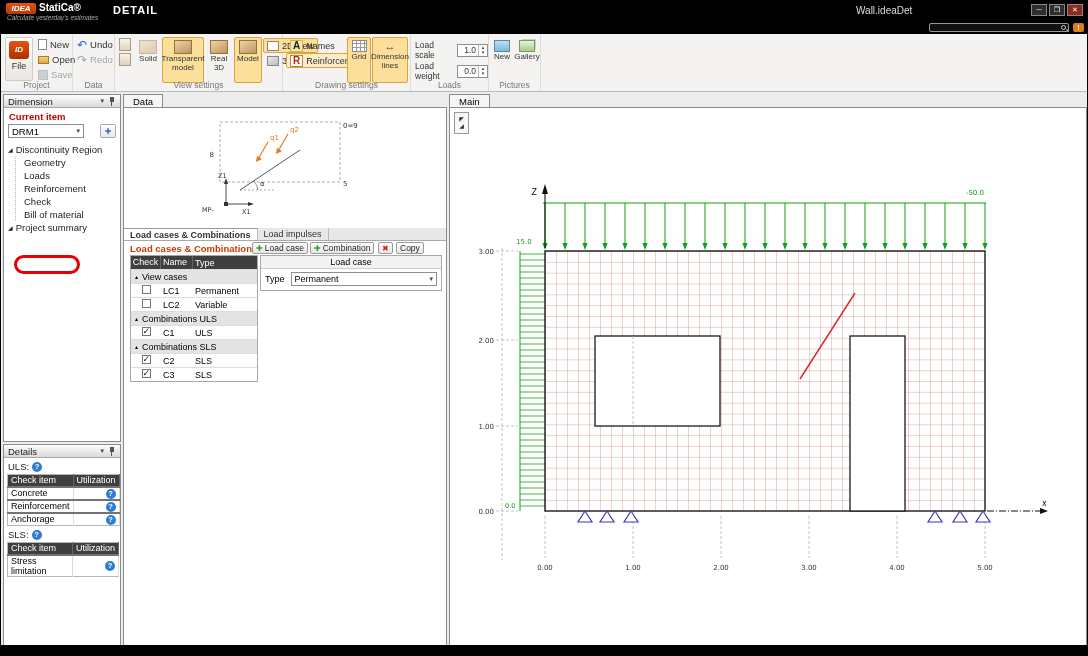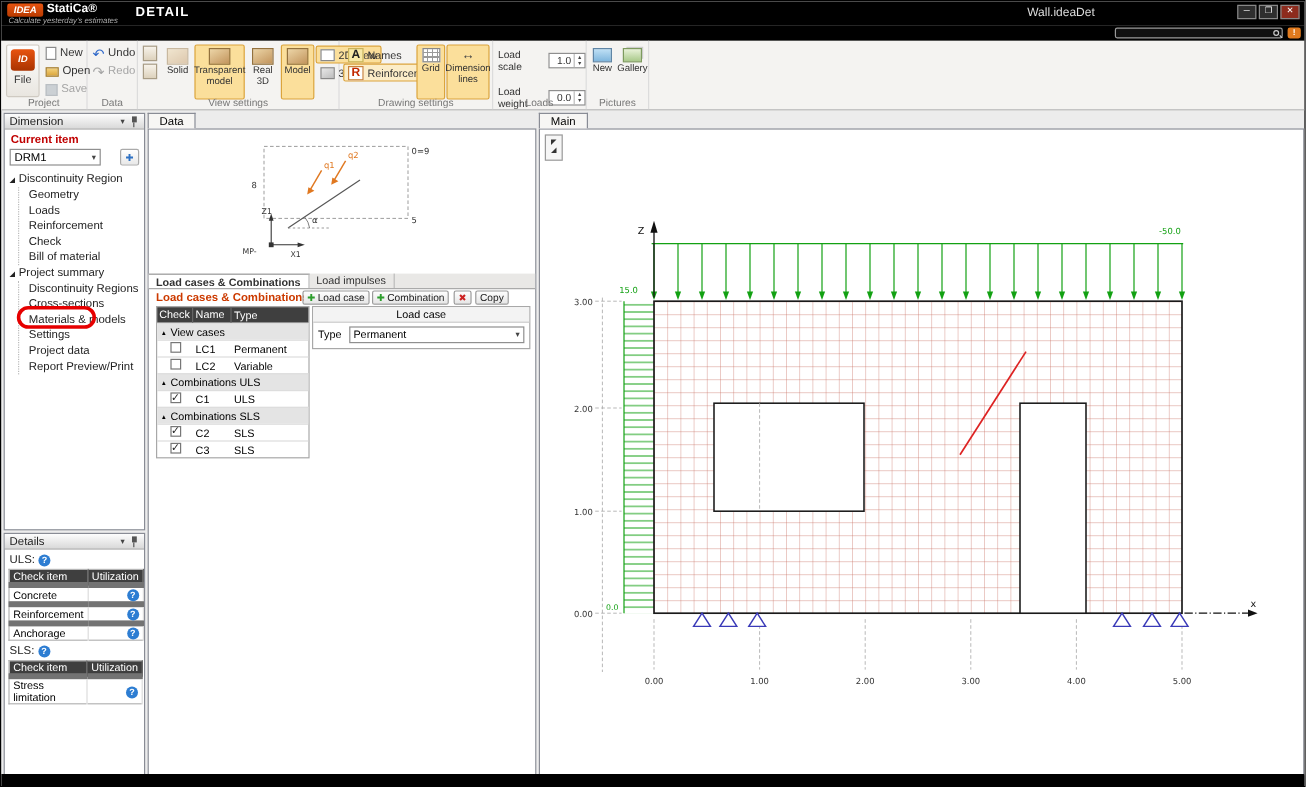--- a/index.html
+++ b/index.html
@@ -83,21 +83,21 @@
   .tkids{margin-left:7px;border-left:1px dotted #bbb;padding-left:8px;}
   .titem{height:13px;display:flex;align-items:center;white-space:nowrap;}
   .red-oval{position:absolute;left:10px;top:160px;width:66px;height:19px;border:3px solid #e60000;border-radius:10px;pointer-events:none;}
 
   
   #details{left:2px;top:443px;width:118px;height:202px;}
   .dsec{font-size:9.5px;color:#222;padding:3px 4px 2px;display:flex;align-items:center;gap:3px;}
   .qicon{display:inline-block;width:10px;height:10px;border-radius:50%;background:#2d7dd2;color:#fff;font-size:7.5px;font-weight:bold;text-align:center;line-height:10px;}
   .dtable{margin:0 3px;border:1px solid #b5b5b5;border-collapse:collapse;width:112px;font-size:9px;}
   .dtable th{background:#3f3f3f;color:#fff;font-weight:normal;text-align:left;height:12px;padding:0 3px;border-right:1px solid #666;}
-  .dtable td{height:13px;padding:0 3px;border-top:5px solid #737373;border-right:1px solid #ddd;}
+  .dtable td{height:13px;padding:0 3px;border-top:2px solid #737373;border-right:1px solid #ddd;}
   .dtable .uti{text-align:right;width:42px;}
 
   
   #data-wrap{position:absolute;left:122px;top:93px;width:324px;height:552px;}
   #main-wrap{position:absolute;left:448px;top:93px;width:638px;height:552px;}
   .tab{position:absolute;top:0;left:0;height:13px;padding:0 9px;background:#f7f6f4;border:1px solid #898c95;border-bottom:none;font-size:9.5px;display:flex;align-items:center;z-index:2;}
   .pbody{position:absolute;top:13px;left:0;right:0;bottom:0;background:#fff;border:1px solid #898c95;}
   .sketchbox{position:absolute;top:4px;left:0;right:0;height:112px;display:flex;justify-content:center;}
   .dtabs{position:absolute;top:120px;left:0;right:0;height:13px;background:#e9e8e6;border-bottom:1px solid #aaa;display:flex;font-size:9px;}
   .dtab{padding:0 6px;display:flex;align-items:center;border-right:1px solid #bbb;color:#333;}
@@ -255,21 +255,21 @@
     <div class="loadrow" style="top:6px">
       <span>Load scale</span>
       <span class="spin">
         <span class="spinval">1.0</span>
         <span class="spinarrows">
             <i>▲</i>
             <i>▼</i>
           </span>
       </span>
     </div>
-    <div class="loadrow" style="top:37px">
+    <div class="loadrow" style="top:27px">
       <span>Load weight</span>
       <span class="spin">
         <span class="spinval">0.0</span>
         <span class="spinarrows">
             <i>▲</i>
             <i>▼</i>
           </span>
       </span>
     </div>
     <div class="glabel">Loads</div>
@@ -312,28 +312,20 @@
     <div class="tkids">
       <div class="titem">Geometry</div>
       <div class="titem">Loads</div>
       <div class="titem">Reinforcement</div>
       <div class="titem">Check</div>
       <div class="titem">Bill of material</div>
     </div>
     <div class="tgroup">
       <span class="tri">◢</span>
       <span>Project summary</span>
-    </div>
-    <div class="tkids">
-      <div class="titem">Discontinuity Regions</div>
-      <div class="titem">Cross-sections</div>
-      <div class="titem">Materials &amp; models</div>
-      <div class="titem">Settings</div>
-      <div class="titem">Project data</div>
-      <div class="titem">Report Preview/Print</div>
     </div>
   </div>
   <div class="red-oval"></div>
 </div>
 
 <div class="panel" id="details">
   <div class="phead">
     <span>Details</span>
     <span class="sp"></span>
     <span class="chev">▾</span>

